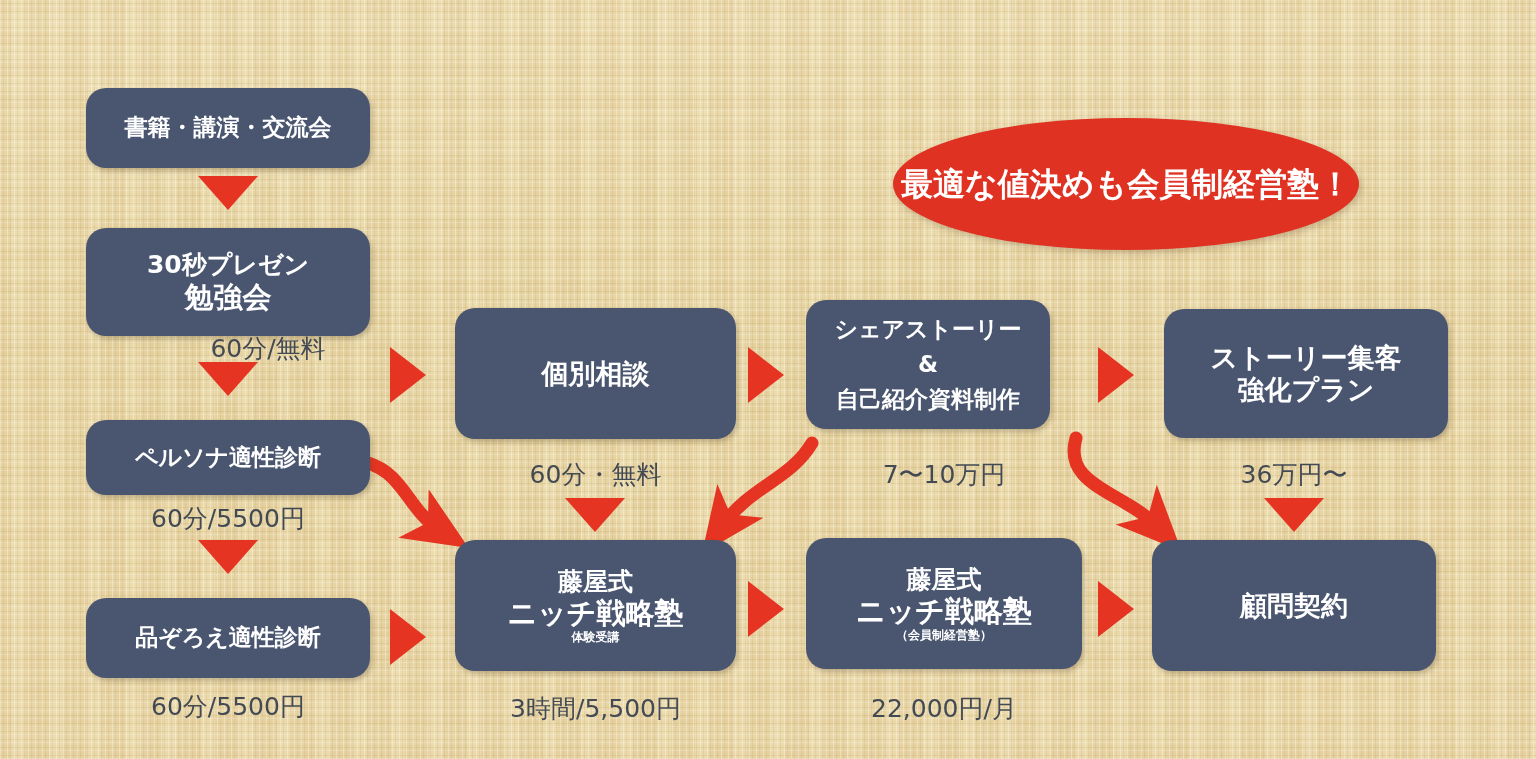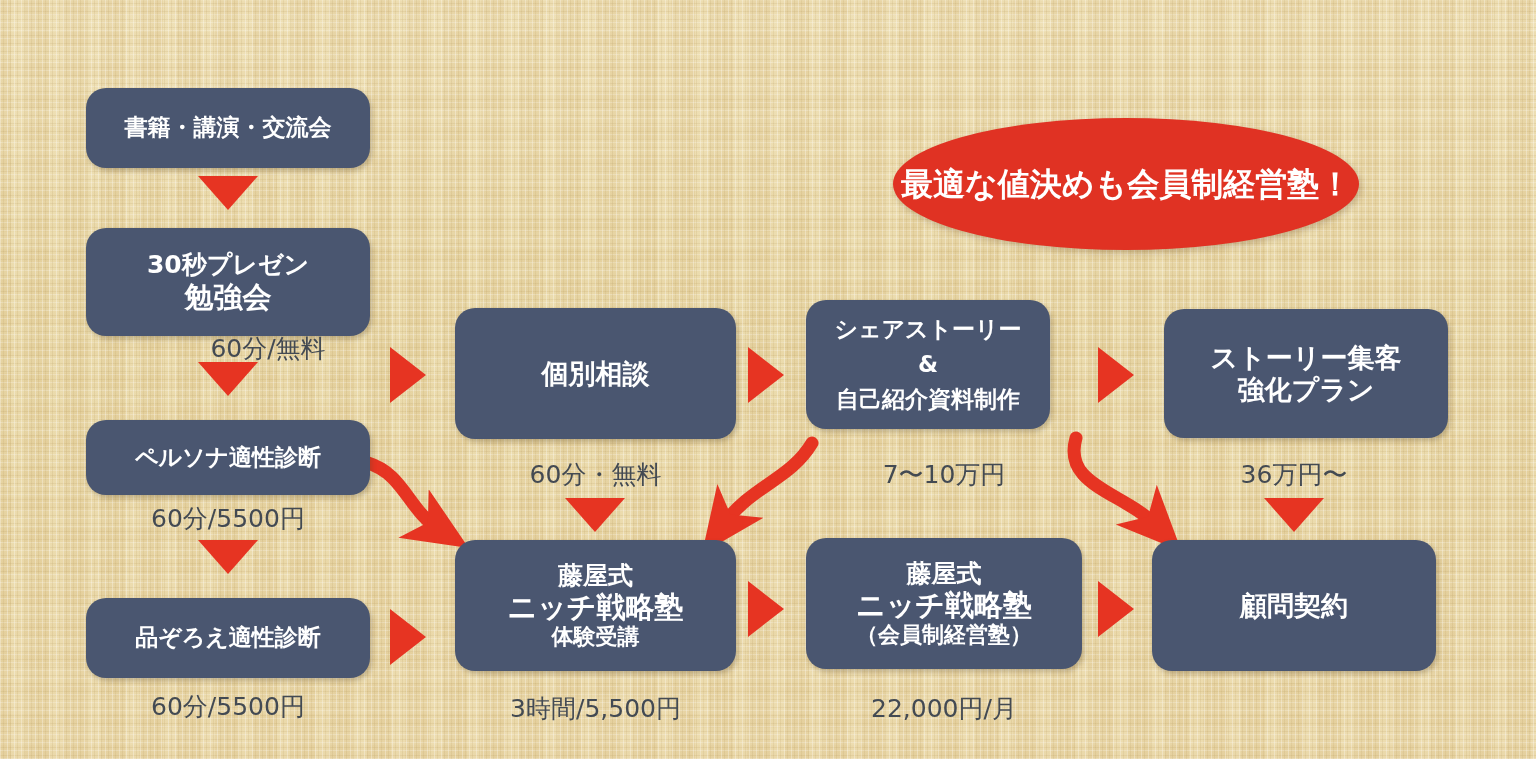--- a/index.html
+++ b/index.html
@@ -65,21 +65,21 @@
     align-items: center;
     justify-content: center;
     text-align: center;
     box-shadow: 2px 3px 5px rgba(90,70,35,0.30);
     line-height: 1.18;
     box-sizing: border-box;
     padding: 4px 6px;
   }
   .node .l1 { font-size: 25px; font-weight: 700; white-space: nowrap; }
   .node .l2 { font-size: 29px; font-weight: 700; white-space: nowrap; }
-  .node .sub { font-size: 22px; font-weight: 700; white-space: nowrap; }
+  .node .sub { font-size: 12px; font-weight: 700; white-space: nowrap; }
   .node.big .l1, .node.big .l2 { font-size: 27px; }
   .node.sm .l1, .node.sm .l2 { font-size: 23px; }
 
   
   .caption {
     position: absolute;
     text-align: center;
     font-size: 25px;
     font-weight: 500;
     color: #434a53;

